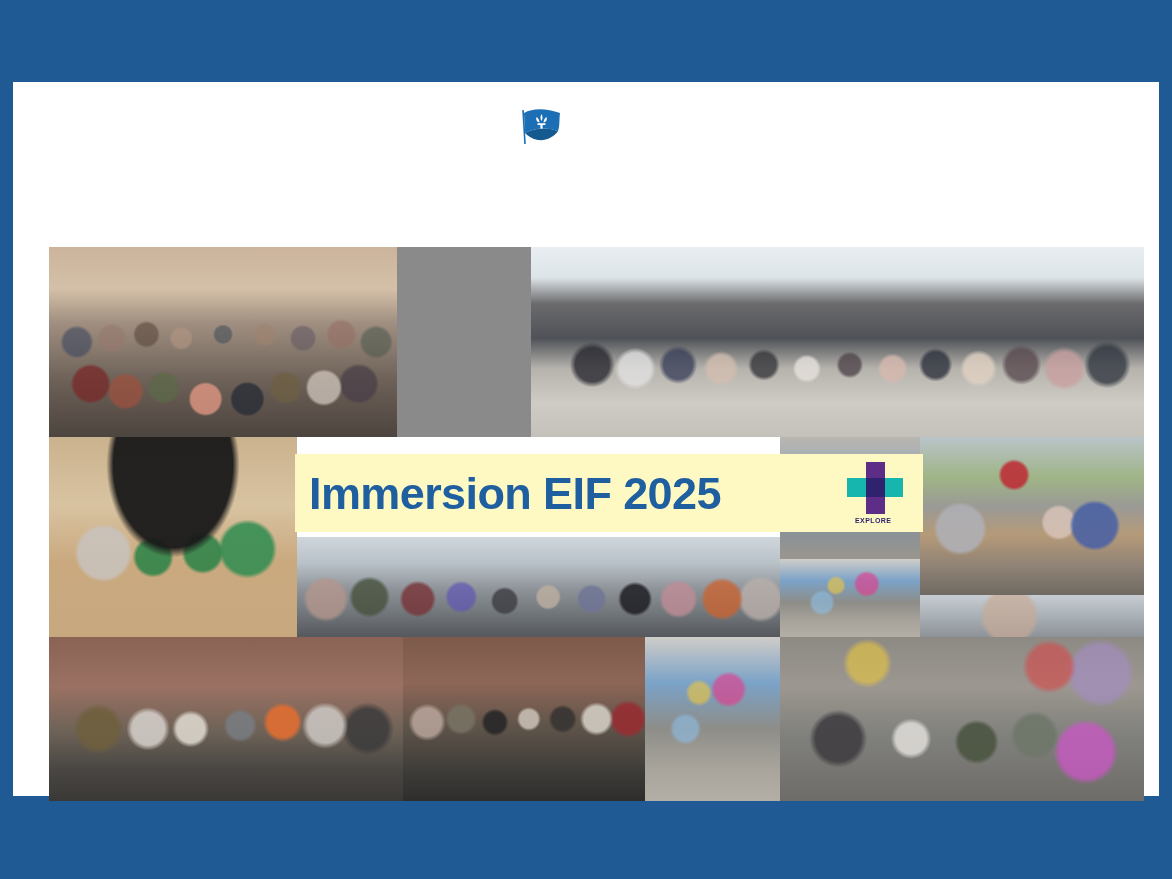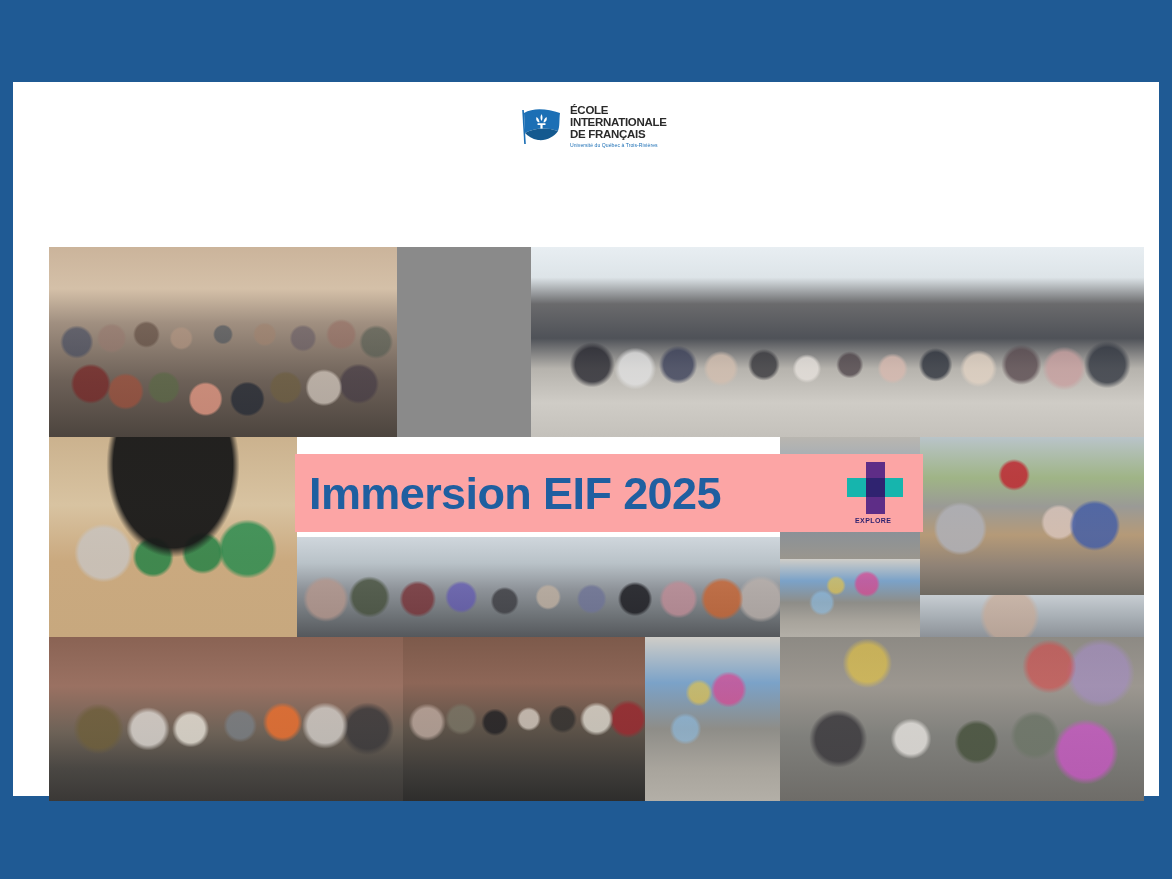--- a/index.html
+++ b/index.html
@@ -198,21 +198,21 @@
       linear-gradient(180deg, #c7cdd2 0%, #a9b0b6 50%, #8d9298 100%);
   }
 
   
   #title-banner {
     position: absolute;
     left: 282px;
     top: 372px;
     width: 628px;
     height: 78px;
-    background: #fca5a5;
+    background: #fef9c3;
     display: flex;
     align-items: center;
     padding-left: 14px;
   }
   #title-text {
     font-size: 45px;
     font-weight: bold;
     color: #1f5fa0;
     letter-spacing: -0.6px;
     line-height: 1;
@@ -258,26 +258,20 @@
         <path d="M7 29 C16 24, 28 23, 40 27 C36 33, 28 37, 20 36 C14 35, 10 32, 7 29 Z" fill="#14598f"></path>
         <g fill="#ffffff">
           <path d="M23.5 10 C22 13, 22.3 15, 23.5 17 C24.7 15, 25 13, 23.5 10 Z"></path>
           <path d="M18.5 13 C17.6 16, 19 18, 21.5 18.6 C21.4 16.2, 20.3 14.2, 18.5 13 Z"></path>
           <path d="M28.5 13 C29.4 16, 28 18, 25.5 18.6 C25.6 16.2, 26.7 14.2, 28.5 13 Z"></path>
           <rect x="19.4" y="19.2" width="8.2" height="1.7" rx="0.6"></rect>
           <path d="M22.4 21 h2.2 v3.6 h-2.2 z"></path>
         </g>
       </svg>
     </div>
-    <div id="logo-text">
-      <div class="logo-line">ÉCOLE</div>
-      <div class="logo-line">INTERNATIONALE</div>
-      <div class="logo-line">DE FRANÇAIS</div>
-      <div id="logo-sub">Université du Québec à Trois-Rivières</div>
-    </div>
   </div>
 
   <div id="collage">
       <div class="photo p-auditorium" style="left: 13px; top: 83px; width: 348px; height: 190px;"></div>
       <div class="photo p-podium" style="left: 361px; top: 83px; width: 134px; height: 190px;"></div>
       <div class="photo p-group-outdoor" style="left: 495px; top: 83px; width: 613px; height: 190px;"></div>
       <div class="photo p-gym" style="left: 13px; top: 273px; width: 248px; height: 200px;"></div>
       <div class="photo p-vertical-climb" style="left: 744px; top: 273px; width: 140px; height: 122px;"></div>
       <div class="photo p-picnic" style="left: 884px; top: 273px; width: 224px; height: 158px;"></div>
       <div class="photo p-expo-small" style="left: 884px; top: 431px; width: 224px; height: 42px;"></div>

